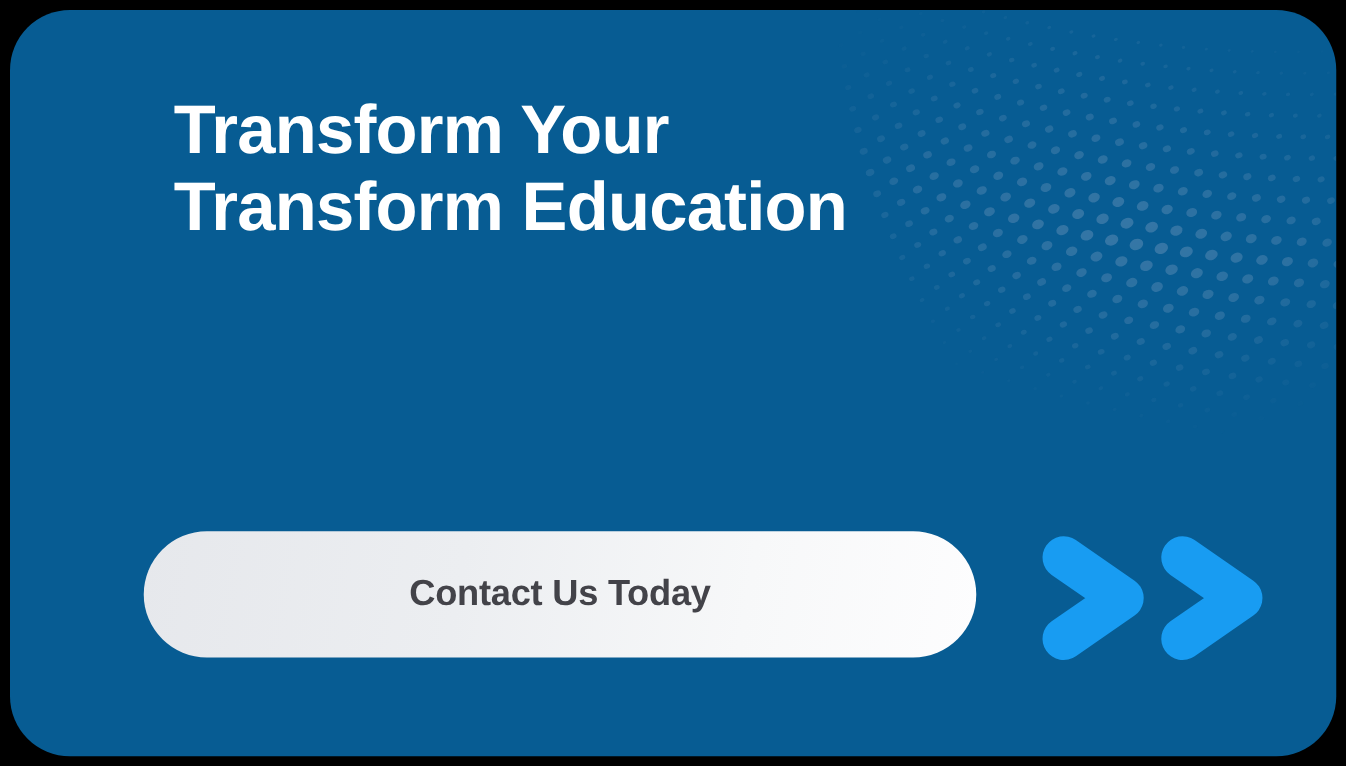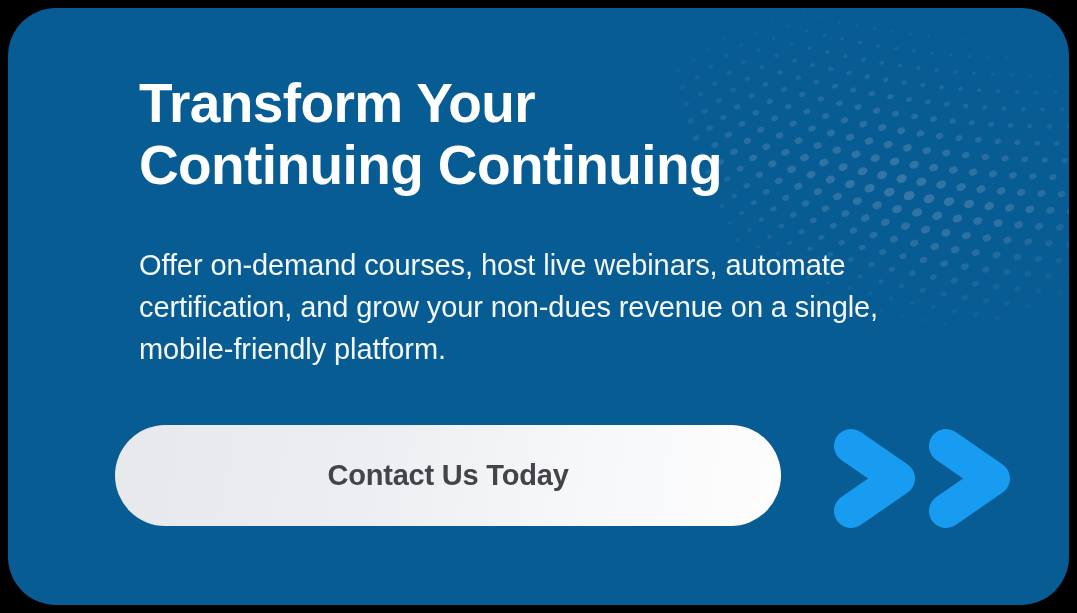--- a/index.html
+++ b/index.html
@@ -530,22 +530,21 @@
             <ellipse cx="434.24" cy="346.54" rx="1.89" ry="1.48" transform="rotate(-22 434.24 346.54)" opacity="0.38"></ellipse>
             <ellipse cx="456.25" cy="349.00" rx="1.82" ry="1.42" transform="rotate(-22 456.25 349.00)" opacity="0.36"></ellipse>
             <ellipse cx="478.34" cy="351.11" rx="1.75" ry="1.37" transform="rotate(-22 478.34 351.11)" opacity="0.34"></ellipse>
           </g>
       </g>
     </svg>
   </div>
 
   <div class="content">
     <h1 id="headline">Transform Your
-Continuing Continuing</h1>
-    <p id="subcopy">Offer on-demand courses, host live webinars, automate certification, and grow your non-dues revenue on a single, mobile-friendly platform.</p>
+Transform Education</h1>
   </div>
 
   <button id="contact-button">Contact Us Today</button>
 
   <div id="chevrons">
     <svg viewBox="0 0 200 115" xmlns="http://www.w3.org/2000/svg" aria-hidden="true">
       <g fill="none" stroke="#189CF2" stroke-width="34" stroke-linecap="round" stroke-linejoin="round">
         <polyline points="25,25 72,57.5 25,90"></polyline>
         <polyline points="120,25 167,57.5 120,90"></polyline>
       </g>

